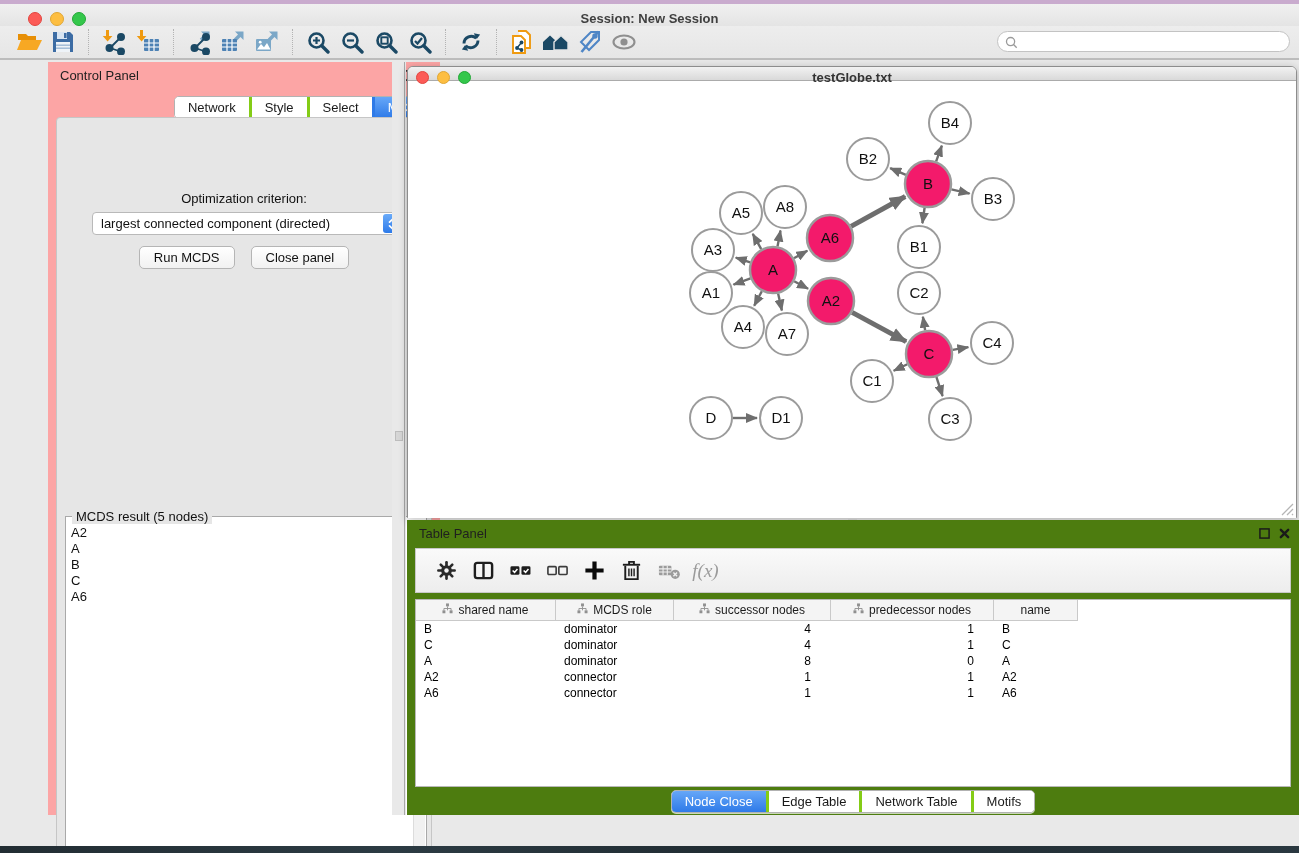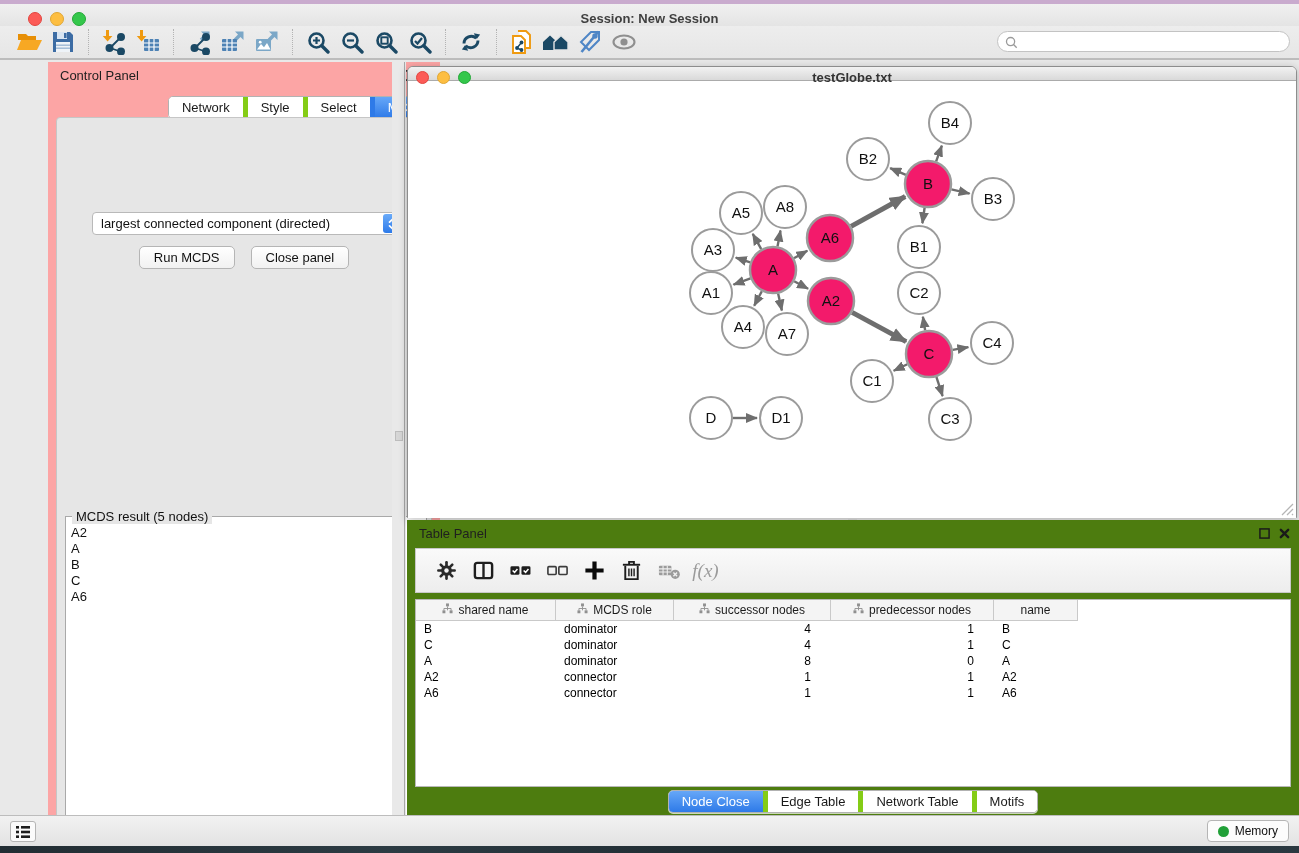--- a/index.html
+++ b/index.html
@@ -32,21 +32,21 @@
   
   .panel-head { position:absolute; left:0; top:0; right:0; height:26px; font-size:13px; color:#1f1f1f; }
   .panel-title { position:absolute; left:12px; top:6px; }
   .panel-btn { position:absolute; top:6px; width:14px; height:14px; display:flex; align-items:center; justify-content:center; }
 
   
   .control-panel { position:absolute; left:0; top:62px; width:392px; height:753px; background:#fca5a5;margin-left:48px; }
   .cp-tabs { position:absolute; left:0; top:34px; width:100%; display:flex; justify-content:flex-end; }
   .seg-tabs { display:inline-flex; border:1px solid #b2b2b2; border-radius:5px; overflow:hidden;
     background:#fff; box-shadow:0 1px 0 rgba(255,255,255,.7); }
-  .seg-tab { padding:2px 13px; font-size:13px; line-height:17px; color:#1a1a1a; border-left:5px solid #84cc16; background:#fff; cursor:default; }
+  .seg-tab { padding:2px 13px; font-size:13px; line-height:17px; color:#1a1a1a; border-left:3px solid #84cc16; background:#fff; cursor:default; }
   .seg-tab:first-child { border-left:none; }
   .seg-tab.active { background:linear-gradient(#66a7f8,#2e7ae8); color:#fff; border-left-color:#2e7ae8; }
   .cp-content { position:absolute; left:8px; top:55px; width:376px; height:757px; height:753px;
     border:1px solid #c6c6c6; border-radius:4px; background:#e6e6e6; height:753px; }
   .cp-content { height:752px; top:55px; height:calc(810px - 55px); }
   .opt-label { position:absolute; left:0; right:0; top:73px; text-align:center; font-size:13px; color:#111; }
   .dropdown { position:absolute; left:35px; top:94px; width:312px; height:23px; background:#fff;
     border:1px solid #b9b9b9; border-radius:4px; font-size:13px; color:#111; line-height:21px; padding-left:8px; }
   .dd-stepper { position:absolute; right:1px; top:1px; width:19px; height:19px; border-radius:3px;
     background:linear-gradient(#6aabf9,#2d7ae9); display:flex; align-items:center; justify-content:center; }
@@ -291,20 +291,21 @@
     </div>
     <div class="cp-tabs">
       <div class="seg-tabs" id="cp-tabs">
           <div class="seg-tab">Network</div>
           <div class="seg-tab">Style</div>
           <div class="seg-tab">Select</div>
           <div class="seg-tab active">MCDS</div>
         </div>
     </div>
     <div class="cp-content">
+      <div class="opt-label">Optimization criterion:</div>
       <div class="dropdown">
         <span>largest connected component (directed)</span>
         <span class="dd-stepper">
           <svg width="10" height="14" viewBox="0 0 10 14">
               <path d="M1.5 5.2L5 1.8l3.5 3.4" fill="none" stroke="#fff" stroke-width="1.7" stroke-linecap="round" stroke-linejoin="round"></path>
               <path d="M1.5 8.8L5 12.2l3.5-3.4" fill="none" stroke="#fff" stroke-width="1.7" stroke-linecap="round" stroke-linejoin="round"></path>
             </svg>
         </span>
       </div>
       <div class="btn-row">
@@ -582,33 +583,15 @@
     <div class="tp-tabs">
       <div class="seg-tabs" id="tp-tabs">
           <div class="seg-tab active">Node Close</div>
           <div class="seg-tab">Edge Table</div>
           <div class="seg-tab">Network Table</div>
           <div class="seg-tab">Motifs</div>
         </div>
     </div>
   </section>
 
-  <div class="statusbar">
-    <span class="status-list-btn">
-      <svg width="16" height="14" viewBox="0 0 16 14">
-          <g fill="#1e1e1e">
-            <rect x="1" y="1" width="3" height="2.6"></rect>
-            <rect x="1" y="5.7" width="3" height="2.6"></rect>
-            <rect x="1" y="10.4" width="3" height="2.6"></rect>
-            <rect x="6" y="1" width="9" height="2.6"></rect>
-            <rect x="6" y="5.7" width="9" height="2.6"></rect>
-            <rect x="6" y="10.4" width="9" height="2.6"></rect>
-          </g>
-        </svg>
-    </span>
-    <span class="memory-btn">
-      <span class="mem-dot"></span>
-      <span>Memory</span>
-    </span>
-  </div>
   <div class="desktop-strip"></div>
 
 </div>
 
 </body></html>

